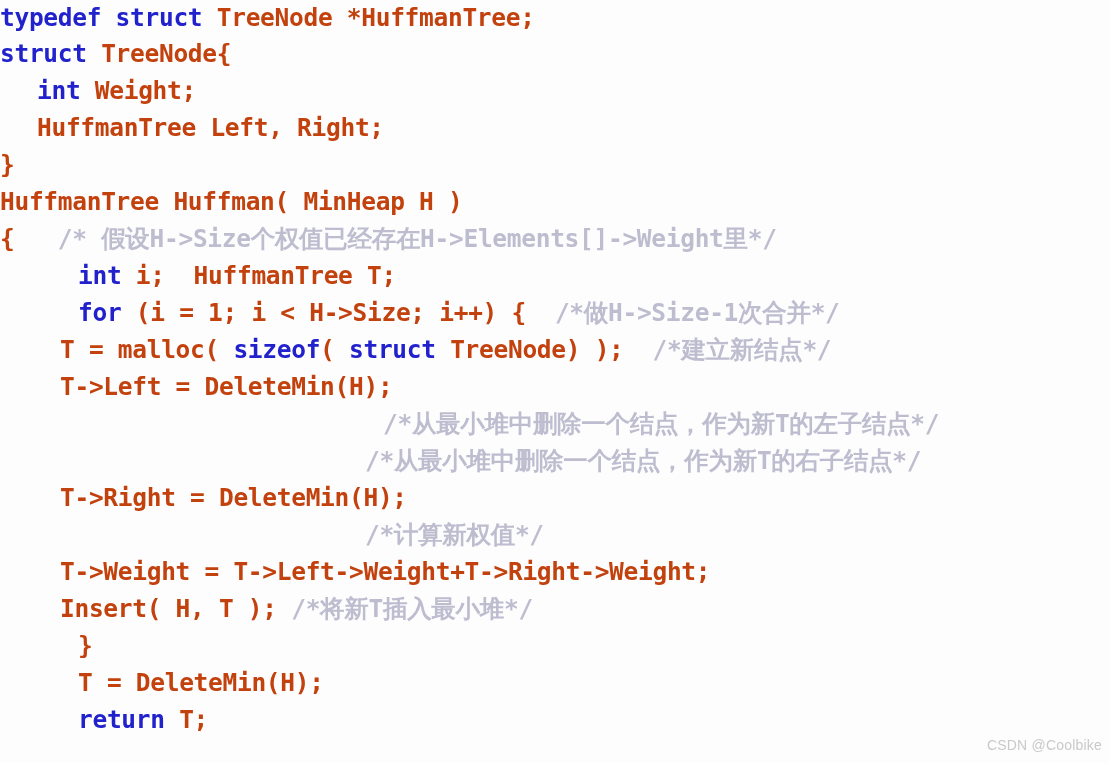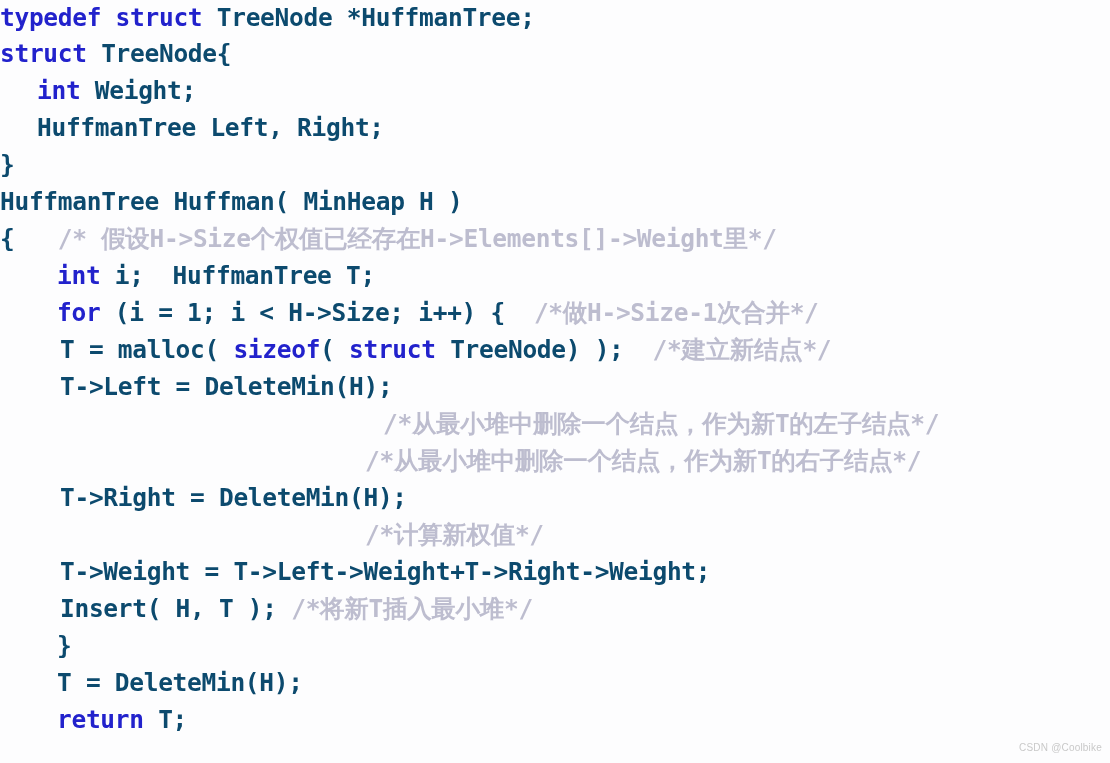--- a/index.html
+++ b/index.html
@@ -30,36 +30,36 @@
     font-weight: bold;
     letter-spacing: -0.3px;
     color: #0a0a0a;
   }
   .code-line:first-child {
     height: 35px;
     line-height: 35px;
   }
   .tok { white-space: pre; }
   .kw { color: #2222cc; }
-  .plain { color: #0c4a6e; }
+  .plain { color: #c2410c; }
   .cmt { color: #bdbdcf; font-weight: bold; }
   
   .ind0 { padding-left: 0px; }
   .ind1 { padding-left: 37px; }
-  .ind2 { padding-left: 57px; }
+  .ind2 { padding-left: 78px; }
   .ind3 { padding-left: 60px; }
   .ind-c1 { padding-left: 383px; }
   .ind-c2 { padding-left: 365px; }
   .ind-c3 { padding-left: 365px; }
   .watermark {
     position: absolute;
     right: 8px;
     bottom: 10px;
     font-family: "Liberation Sans", sans-serif;
-    font-size: 10px;
+    font-size: 14px;
     font-weight: normal;
     color: #c9c9c9;
     letter-spacing: 0.2px;
     white-space: pre;
   }
 </style>
 </head>
 <body>
 
 <div id="code-listing">

